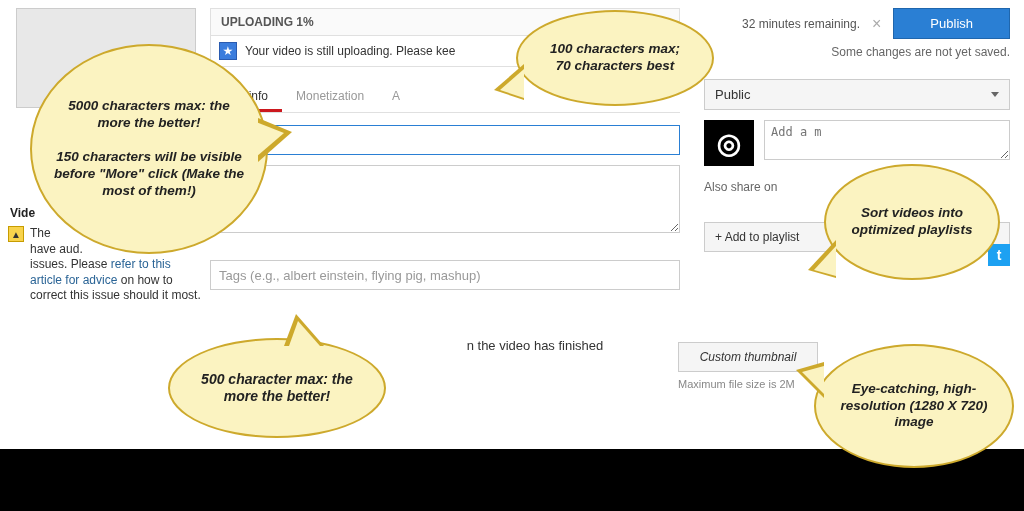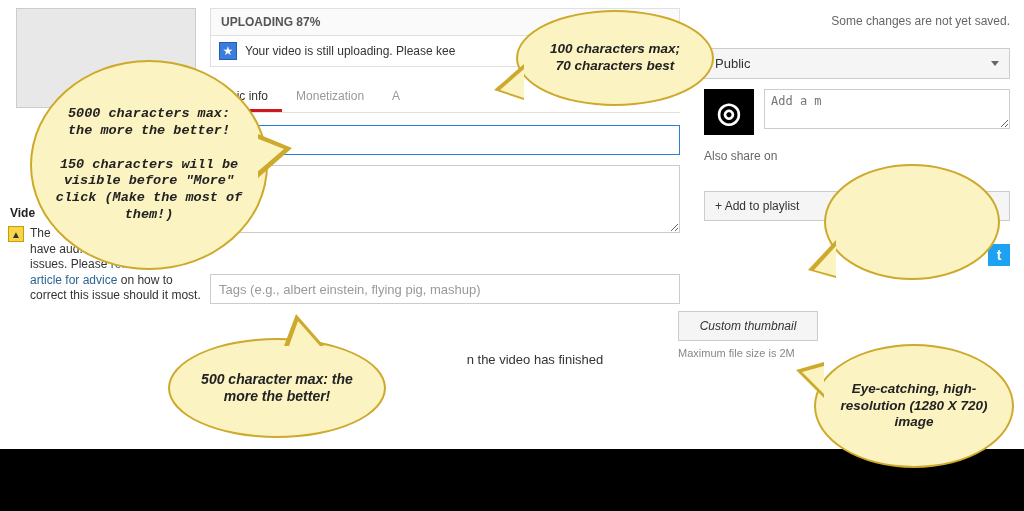--- a/index.html
+++ b/index.html
@@ -119,21 +119,21 @@
     margin-top: 10px;
     width: 100%;
     height: 68px;
     border: 1px solid #ccc;
     padding: 6px 8px;
     font-size: 13px;
     resize: both;
     color: #999;
   }
   .tags-input {
-    margin-top: 38px;
+    margin-top: 24px;
     width: 100%;
     height: 30px;
     border: 1px solid #ccc;
     padding: 4px 8px;
     font-size: 13px;
   }
   .tags-input::placeholder, .desc-input::placeholder { color: #999; }
   .center-note {
     margin-top: 48px;
     font-size: 13px;
@@ -280,21 +280,21 @@
     font-size: 13.5px;
     line-height: 1.25;
     color: #222;
     display: flex;
     align-items: center;
   }
   .bubble .tail {
     position: absolute;
     width: 0; height: 0;
   }
-  .b1 { left: 30px; top: 60px; width: 238px; height: 210px; font-family: Liberation Mono, monospace; }
+  .b1 { left: 30px; top: 44px; width: 238px; height: 210px; }
   .b1 .tail { right: -26px; top: 72px;
     border-top: 14px solid transparent;
     border-bottom: 30px solid transparent;
     border-left: 34px solid #cda92c;
   }
   .b1 .tail::after { content:""; position:absolute; left:-36px; top:-10px;
     border-top: 11px solid transparent;
     border-bottom: 24px solid transparent;
     border-left: 28px solid #fbf3c1;
   }
@@ -355,37 +355,42 @@
       <div class="warn-icon">▲</div>
       <div>
         <span>The</span><br>
         <span>have aud.</span><br>
         <span>issues. Please </span><span class="link">refer to this article for advice</span><span> on how to correct this issue should it most.</span>
       </div>
     </div>
   </div>
 
   <div class="center-col">
-    <div class="upload-bar">UPLOADING 87%</div>
+    <div class="upload-bar">UPLOADING 1%</div>
     <div class="info-bar">
       <div class="star-icon">★</div>
       <span>Your video is still uploading. Please kee</span>
     </div>
     <div class="tabs">
       <div class="tab active">asic info</div>
       <div class="tab">Monetization</div>
       <div class="tab">A</div>
     </div>
     <input class="title-input" type="text" style="">
     <textarea class="desc-input" placeholder="tion" style=""></textarea>
     <input class="tags-input" type="text" placeholder="Tags (e.g., albert einstein, flying pig, mashup)" style="">
     <div class="center-note">n the video has finished</div>
   </div>
 
   <div class="right-col">
+    <div class="top-row">
+      <span>32 minutes remaining.</span>
+      <span class="close-x">×</span>
+      <button class="publish-btn">Publish</button>
+    </div>
     <div class="save-note">Some changes are not yet saved.</div>
 
     <div class="privacy-select">
       <span>Public</span>
       <span class="caret-down"></span>
     </div>
 
     <div class="msg-row">
       <div class="msg-avatar">
           <span>◎</span>
@@ -414,17 +419,18 @@
 <div class="bubble b2">
     <div class="tail"></div>
     <span style="white-space:pre-line">100 characters max; 70 characters best</span>
   </div>
 <div class="bubble b3">
     <div class="tail"></div>
     <span style="white-space:pre-line">500 character max: the more the better!</span>
   </div>
 <div class="bubble b4">
     <div class="tail"></div>
+    <span style="white-space:pre-line">Sort videos into optimized playlists</span>
   </div>
 <div class="bubble b5">
     <div class="tail"></div>
     <span style="white-space:pre-line">Eye-catching, high-resolution (1280 X 720) image</span>
   </div>
 
 </body></html>

